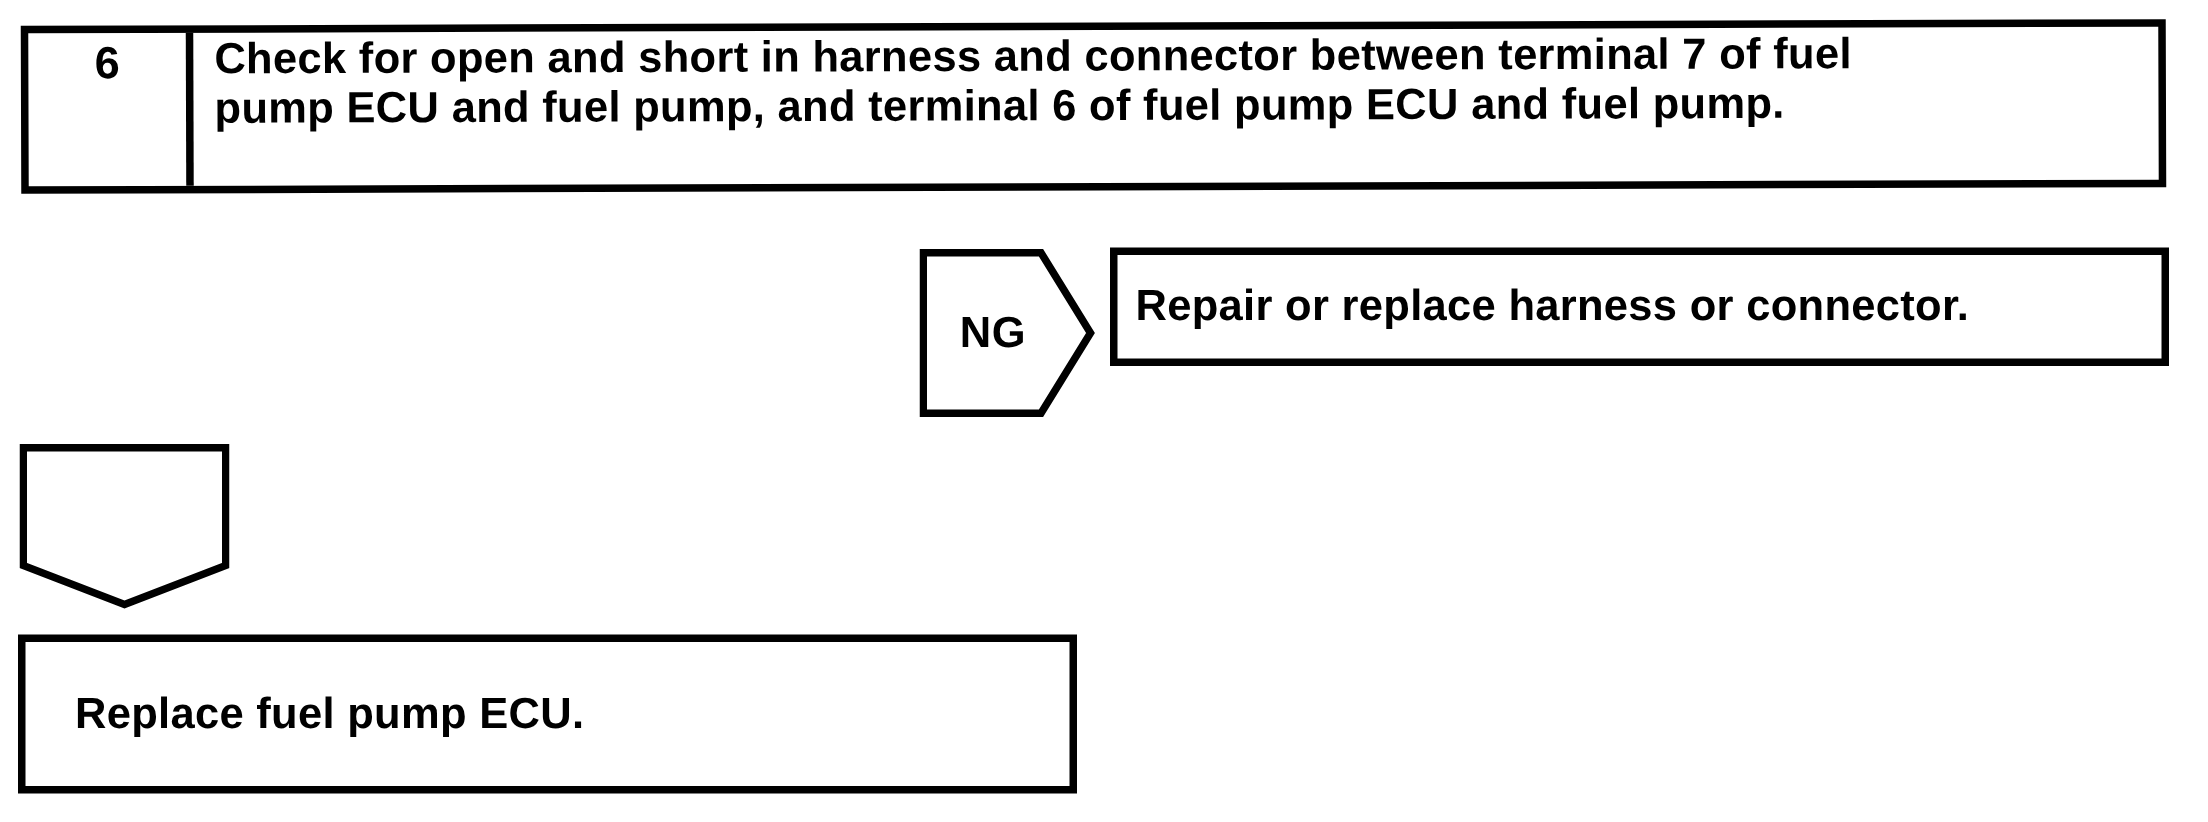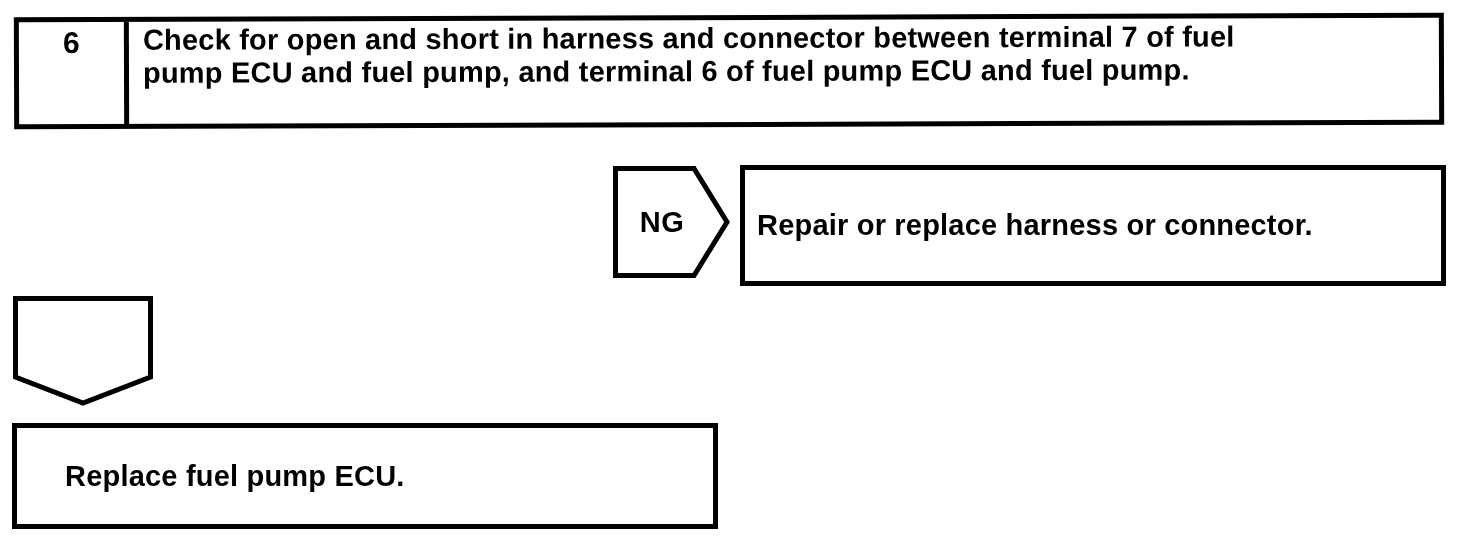--- a/index.html
+++ b/index.html
@@ -46,36 +46,36 @@
     font-size: 29px;
     line-height: 33px;
     white-space: pre-line;
     letter-spacing: 0.2px;
   }
   
   .ng-box {
     left: 740px;
     top: 165px;
     width: 706px;
-    height: 121px;
+    height: 79px;
     display: flex;
     align-items: center;
     padding-left: 12px;
     font-size: 29px;
     letter-spacing: 0.2px;
   }
   
   .final-box {
     left: 12px;
     top: 423px;
     width: 706px;
     height: 106px;
     display: flex;
     align-items: center;
-    padding-left: 48px;
+    padding-left: 33px;
     font-size: 29px;
     letter-spacing: 0.2px;
   }
   
   .pentagon {
     position: absolute;
   }
   .pentagon svg {
     position: absolute;
     left: 0;

